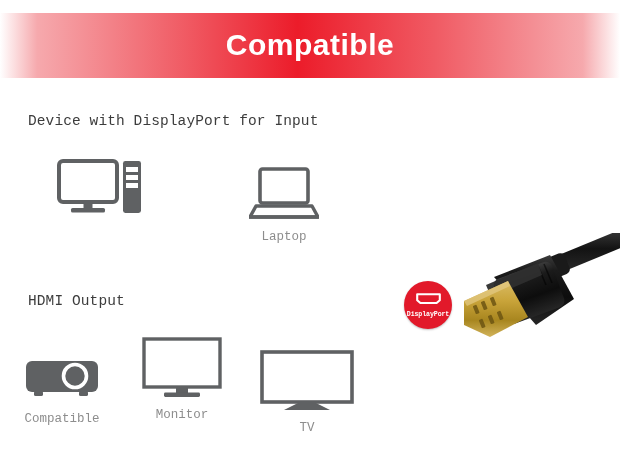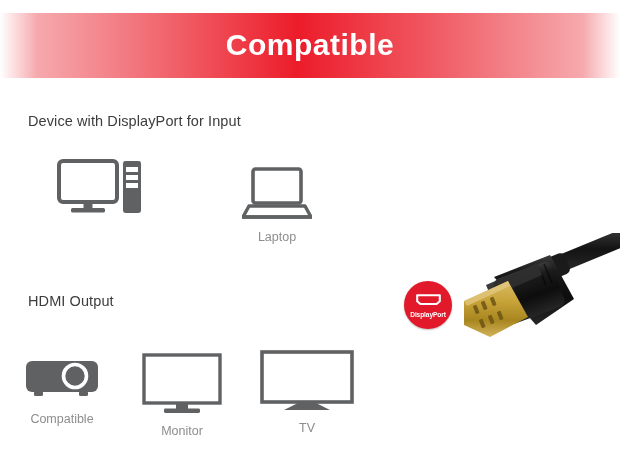--- a/index.html
+++ b/index.html
@@ -38,21 +38,21 @@
   .banner-title {
     color: #ffffff;
     font-size: 30px;
     font-weight: bold;
     letter-spacing: 0.5px;
     line-height: 1;
     margin-top: -2px;
   }
 
   
-  .section { position: absolute; left: 0; width: 547px; }
+  .section { position: absolute; left: 0; width: 547px; font-family: Liberation Mono, monospace; }
   #section-displayport { top: 105px; height: 165px; }
   #section-hdmi { top: 285px; height: 160px; }
 
   .section-title {
     position: absolute;
     left: 28px;
     top: 8px;
     font-size: 14.5px;
     color: #3c3c3c;
     letter-spacing: 0.1px;
@@ -77,23 +77,23 @@
     align-items: flex-end;
     justify-content: center;
   }
   .device .caption {
     margin-top: 9px;
     font-size: 12.5px;
     color: #8d8d8d;
   }
 
   #device-desktop  { left: 40px;  top: 0; }
-  #device-laptop   { left: 217px; top: 2px; }
+  #device-laptop   { left: 224px; top: 2px; }
   #device-projector{ left: 2px;   top: 4px; }
-  #device-monitor  { left: 122px; top: 16px; }
+  #device-monitor  { left: 122px; top: 0; }
   #device-tv       { left: 247px; top: 13px; }
 
   
   .badge {
     position: absolute;
     width: 48px;
     height: 48px;
     border-radius: 50%;
     background: #e2192a;
     display: flex;

